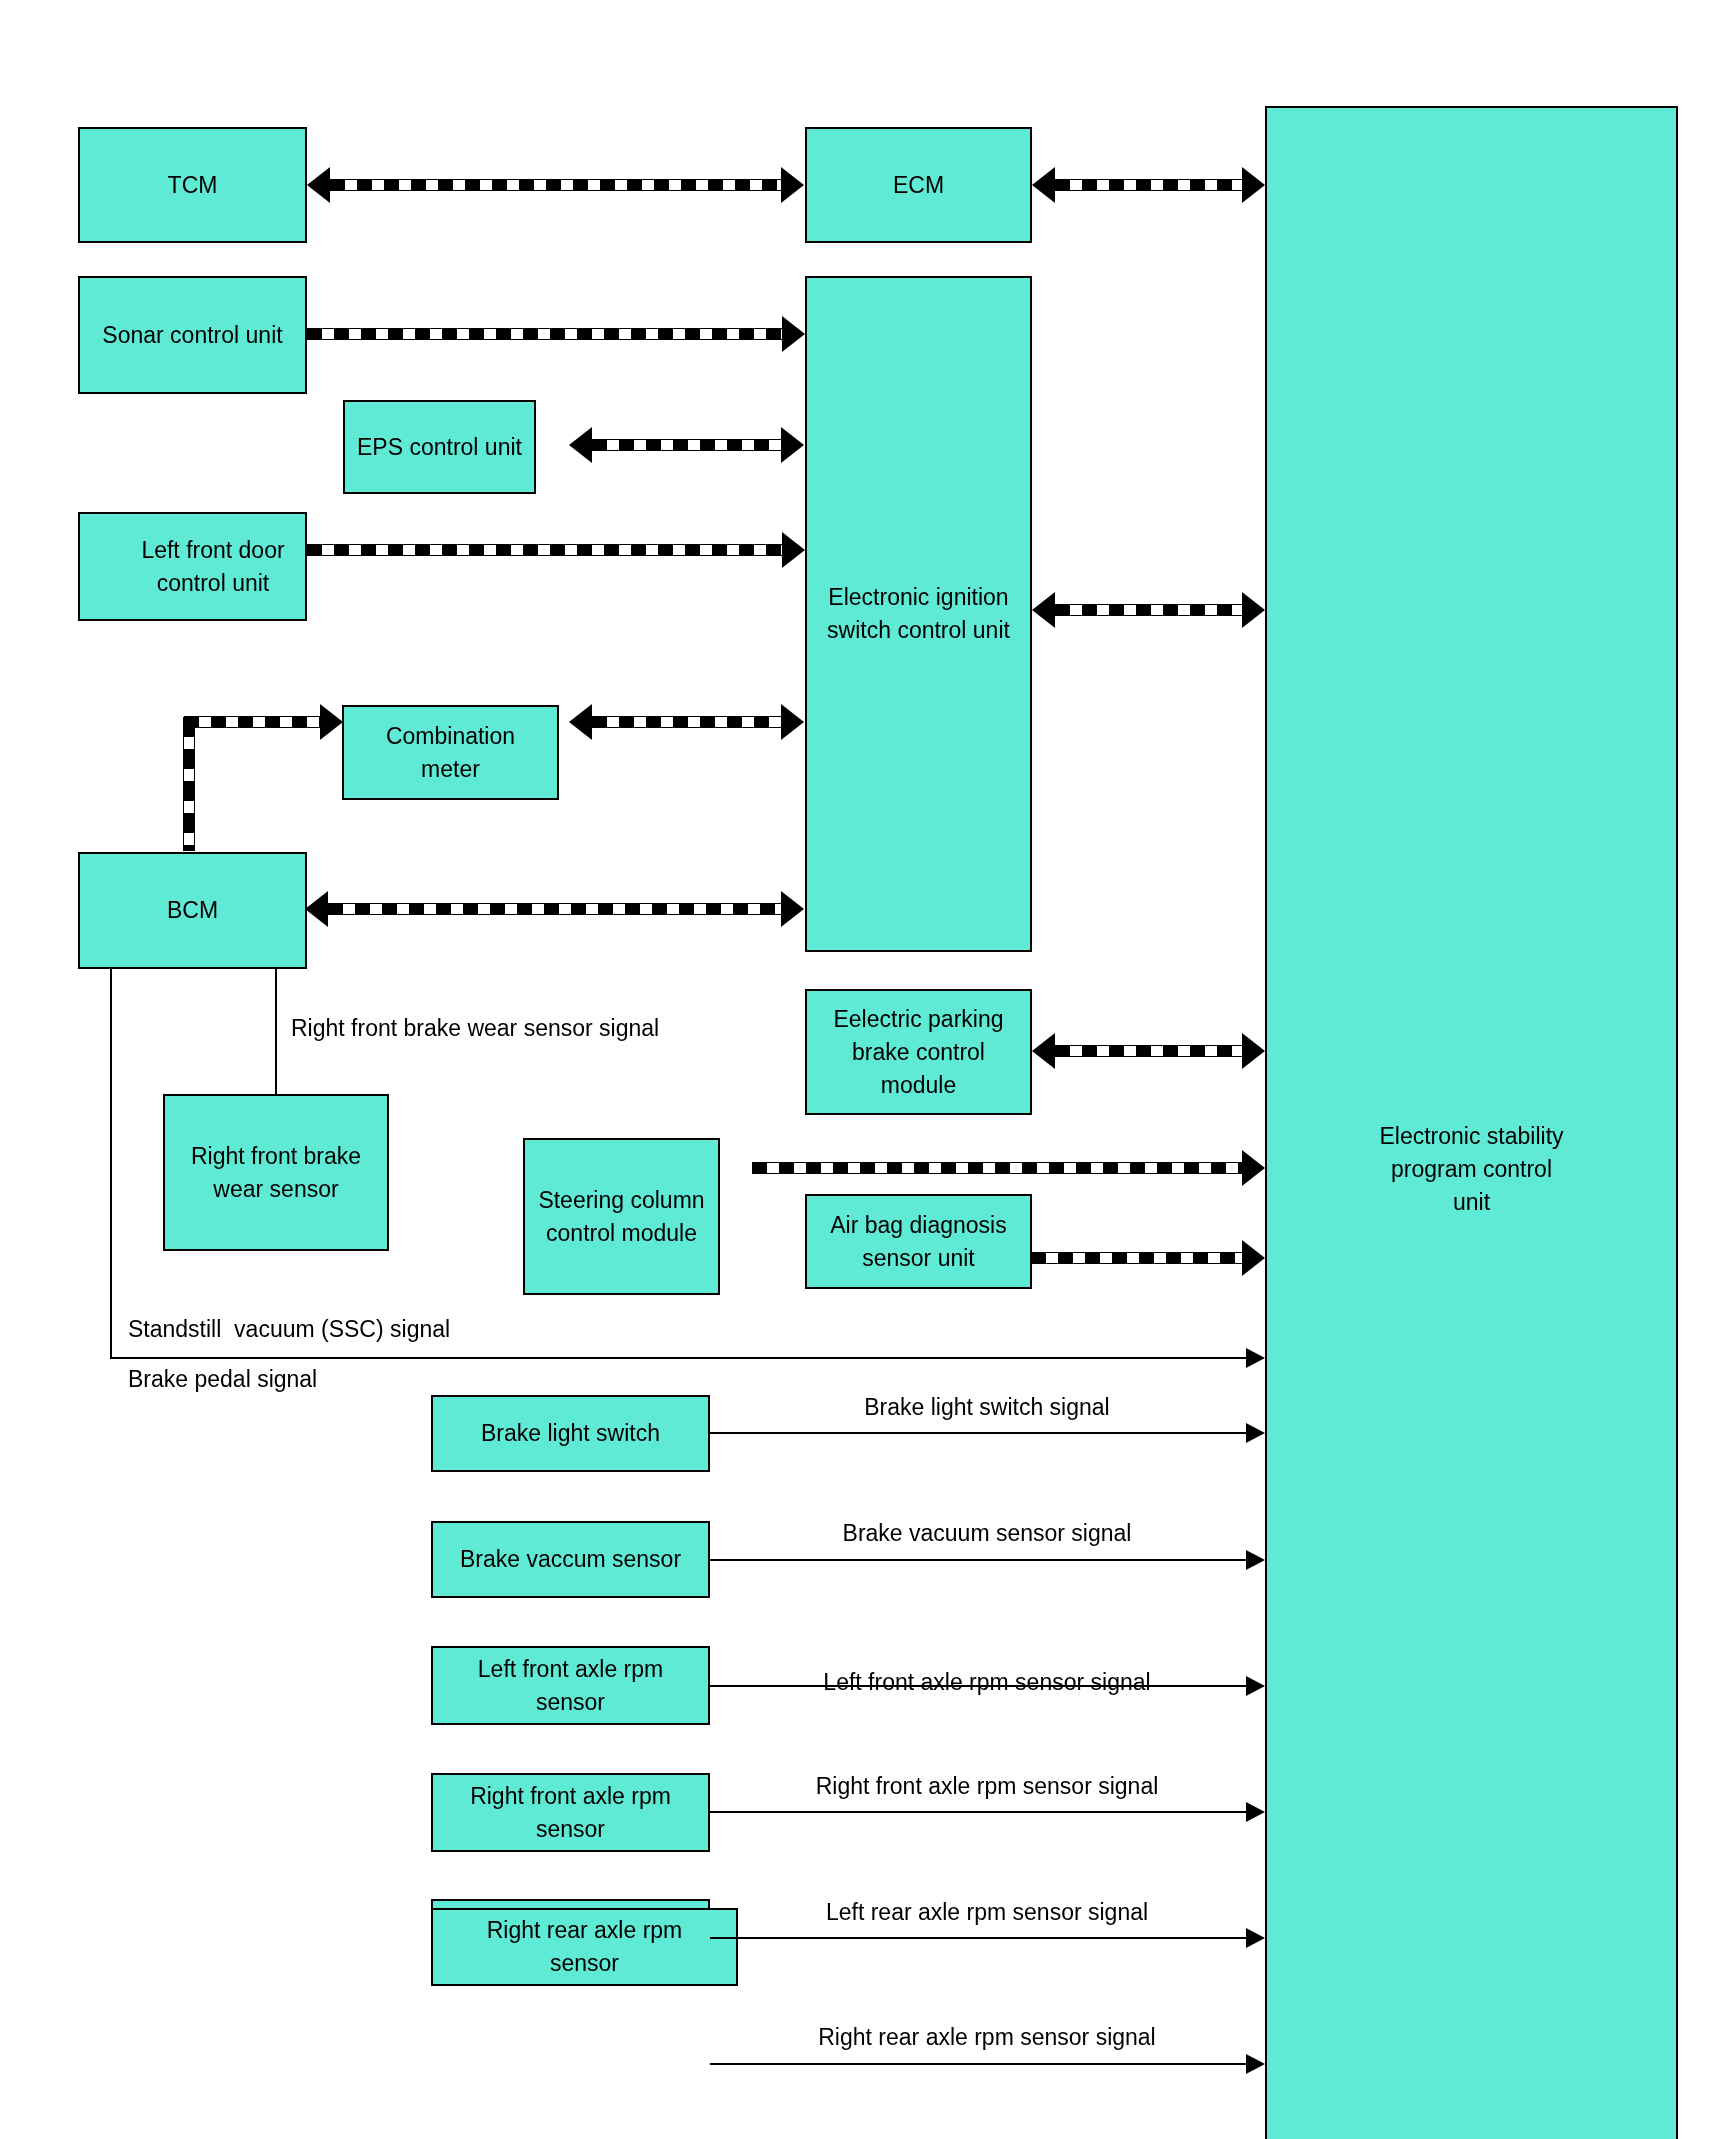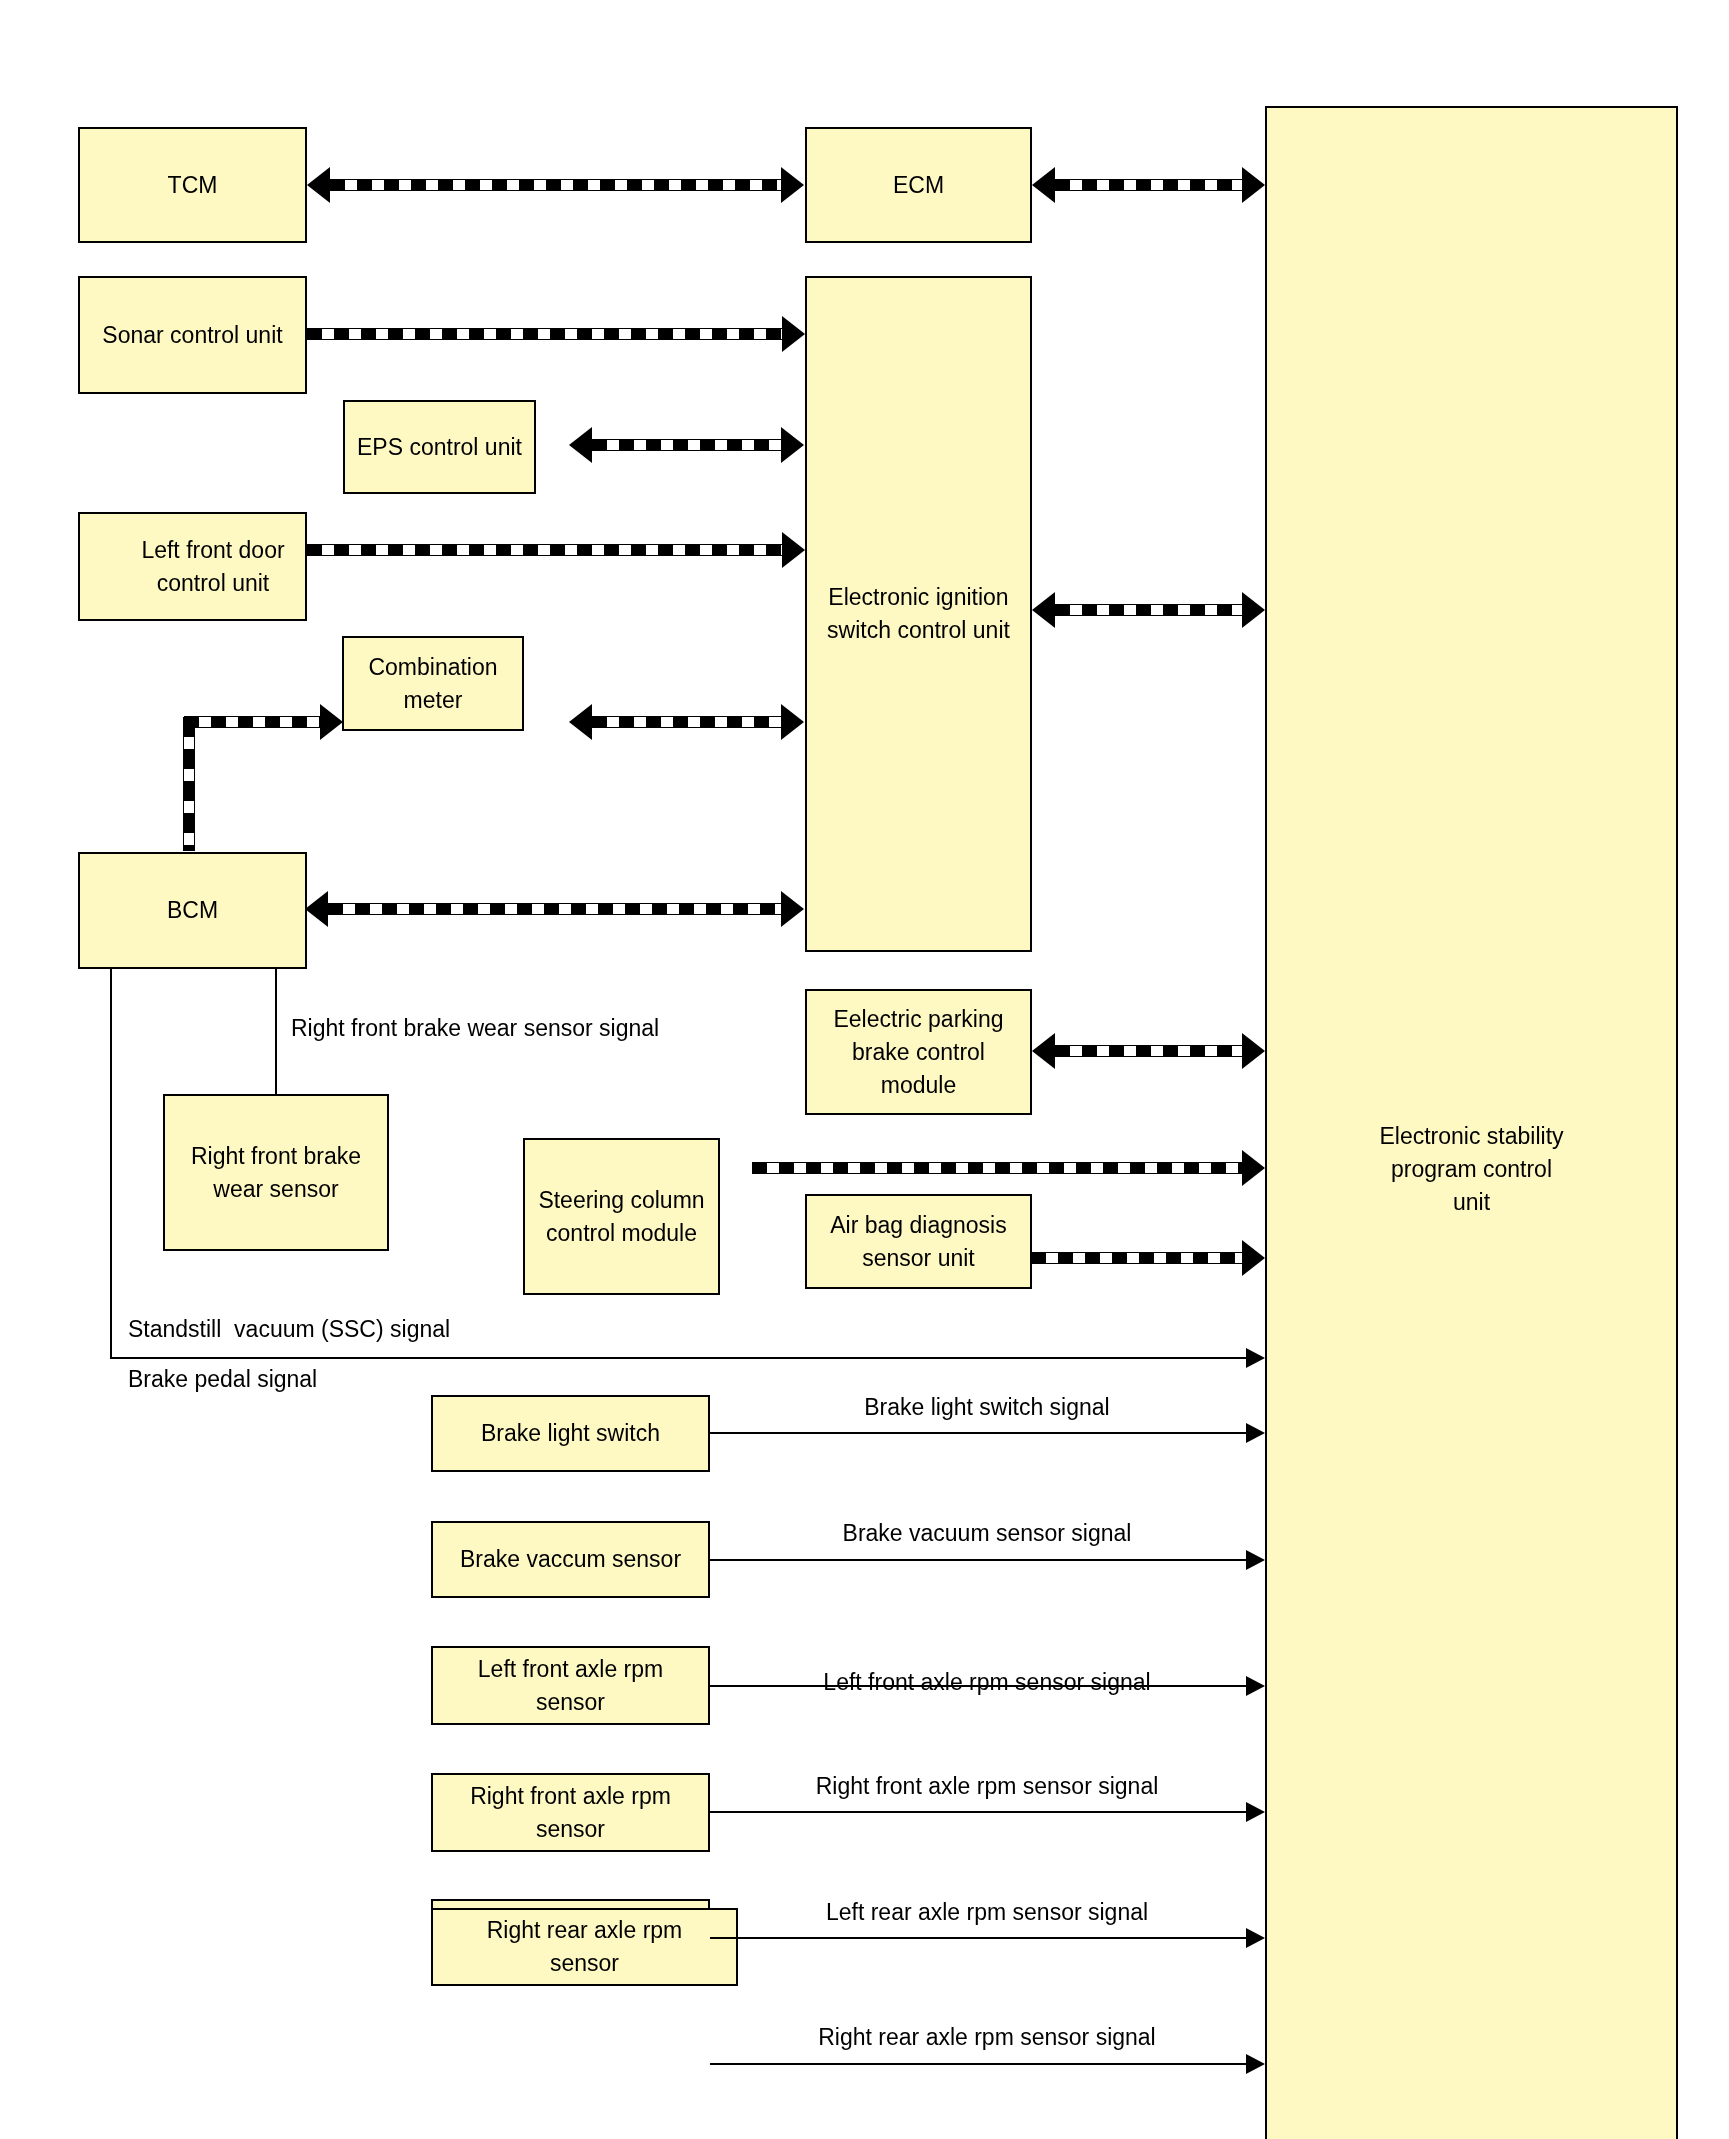--- a/index.html
+++ b/index.html
@@ -3,21 +3,21 @@
 <meta charset="utf-8">
 <style>
   html,body { margin:0; padding:0; background:#ffffff; }
   #diagram {
     position:relative; width:1729px; height:2343px;
     background:#ffffff; color:#000;
     font-family:"Liberation Sans", sans-serif;
     overflow:hidden;
   }
   .box {
-    position:absolute; border:2.1px solid #000; background:#fef9c3;
+    position:absolute; border:2.1px solid #000; background:#5eead4;
     display:flex; align-items:center; justify-content:center;
     text-align:center; font-size:23px; line-height:33px;
     box-sizing:border-box;
   }
   .lbl { white-space:pre-line; }
   
   .can {
     position:absolute; height:10.3px;
     background:repeating-linear-gradient(90deg,#000 0 14.6px,#fff 14.6px 27px);
     border-top:1.7px solid #000; border-bottom:1.7px solid #000;
@@ -55,21 +55,21 @@
   <div class="box" style="left:78px; top:276px; width:229px; height:118px;">
       <span class="lbl">Sonar control unit</span>
     </div>
   <div class="box" style="left:343px; top:400px; width:193px; height:94px;">
       <span class="lbl">EPS control unit</span>
     </div>
   <div class="box" style="left:78px; top:512px; width:229px; height:109px;padding-left:41px;">
       <span class="lbl">Left front door
 control unit</span>
     </div>
-  <div class="box" style="left:342px; top:636px; width:182px; height:95px;">
+  <div class="box" style="left:342px; top:705px; width:217px; height:95px;">
       <span class="lbl">Combination
 meter</span>
     </div>
   <div class="box" style="left:78px; top:852px; width:229px; height:117px;">
       <span class="lbl">BCM</span>
     </div>
 
   <div class="box" style="left:805px; top:127px; width:227px; height:116px;">
       <span class="lbl">ECM</span>
     </div>

